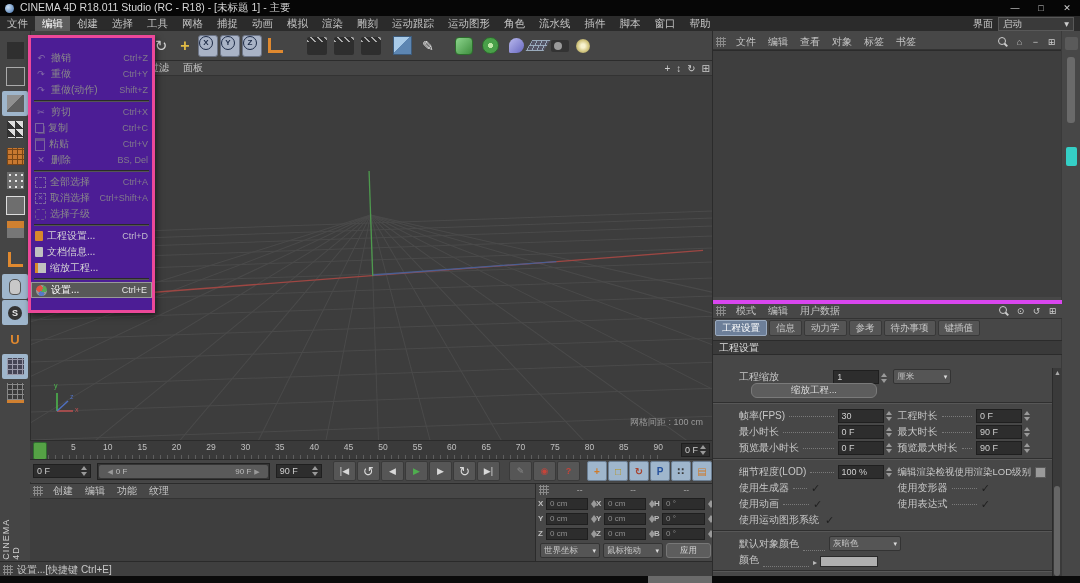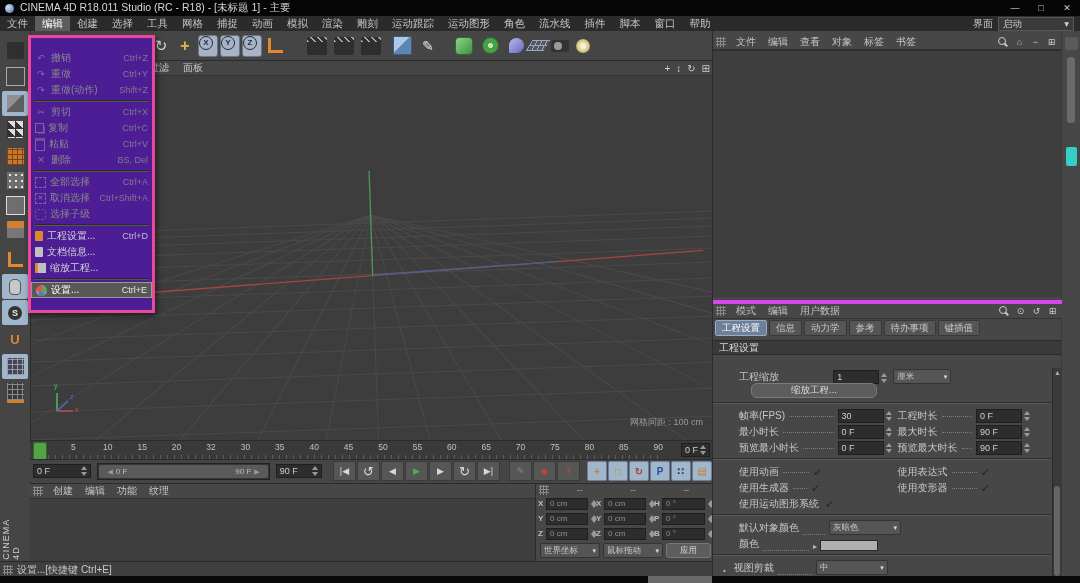--- a/index.html
+++ b/index.html
@@ -509,21 +509,21 @@
       </div>
     </div>
 
   <div class="timeline">
     <div class="ruler-ticks" id="ruler-ticks">
         <span class="tick" style="left: 9px;">0</span>
         <span class="tick" style="left: 43.4px;">5</span>
         <span class="tick" style="left: 77.8px;">10</span>
         <span class="tick" style="left: 112.2px;">15</span>
         <span class="tick" style="left: 146.6px;">20</span>
-        <span class="tick" style="left: 181px;">32</span>
+        <span class="tick" style="left: 181px;">29</span>
         <span class="tick" style="left: 215.4px;">30</span>
         <span class="tick" style="left: 249.8px;">35</span>
         <span class="tick" style="left: 284.2px;">40</span>
         <span class="tick" style="left: 318.6px;">45</span>
         <span class="tick" style="left: 353px;">50</span>
         <span class="tick" style="left: 387.4px;">55</span>
         <span class="tick" style="left: 421.8px;">60</span>
         <span class="tick" style="left: 456.2px;">65</span>
         <span class="tick" style="left: 490.6px;">70</span>
         <span class="tick" style="left: 525px;">75</span>
@@ -769,44 +769,56 @@
           </div>
           <div class="am-half r">
             <span class="lab">预览最大时长</span>
               <span class="lead"></span>
             <span class="field in">90 F</span>
               <span class="spin"></span>
           </div>
         </div>
         <div class="divider"></div>
 
+        <div class="am-row">
+          <div class="am-half">
+            <span class="lab">细节程度(LOD)</span>
+              <span class="lead"></span>
+            <span class="field in">100 %</span>
+              <span class="spin"></span>
+          </div>
+          <div class="am-half r" style="padding-right:4px;">
+            <span class="lab" style="font-size:9.5px;">编辑渲染检视使用渲染LOD级别</span>
+            <span class="chk off" style="margin:0 0 0 4px;"></span>
+          </div>
+        </div>
+
+        <div class="am-row">
+          <div class="am-half">
+            <span class="lab">使用生成器</span>
+              <span class="lead" style="max-width:14px;"></span>
+            <span class="chk on"></span>
+              <span style="flex:1;"></span>
+          </div>
+          <div class="am-half r">
+            <span class="lab">使用变形器</span>
+              <span class="lead"></span>
+            <span class="chk on"></span>
+          </div>
+        </div>
 
         <div class="am-row">
           <div class="am-half">
             <span class="lab">使用动画</span>
               <span class="lead" style="max-width:26px;"></span>
             <span class="chk on"></span>
               <span style="flex:1;"></span>
           </div>
           <div class="am-half r">
             <span class="lab">使用表达式</span>
-              <span class="lead"></span>
-            <span class="chk on"></span>
-          </div>
-        </div>
-
-        <div class="am-row">
-          <div class="am-half">
-            <span class="lab">使用生成器</span>
-              <span class="lead" style="max-width:14px;"></span>
-            <span class="chk on"></span>
-              <span style="flex:1;"></span>
-          </div>
-          <div class="am-half r">
-            <span class="lab">使用变形器</span>
               <span class="lead"></span>
             <span class="chk on"></span>
           </div>
         </div>
 
         <div class="am-row">
           <span class="lab">使用运动图形系统</span>
           <span class="chk on" style="margin-left:6px;"></span>
           <span style="flex:1;"></span>
         </div>

